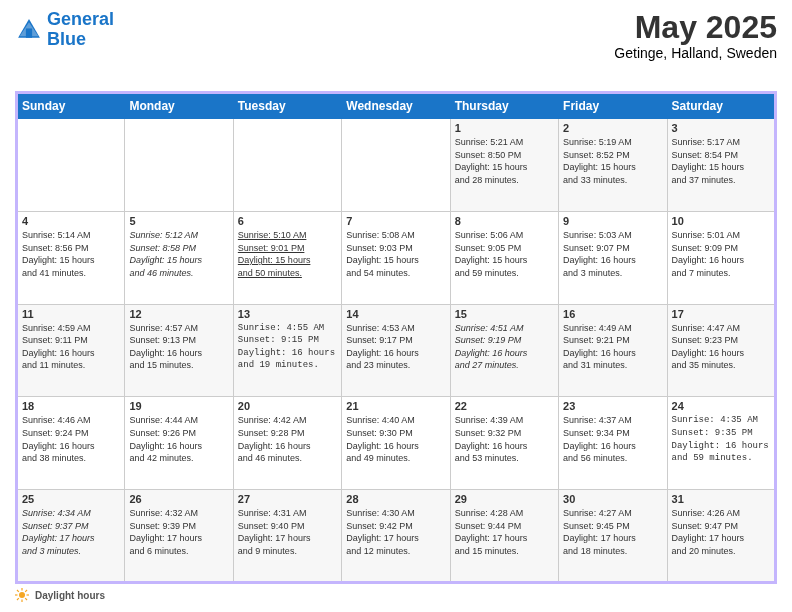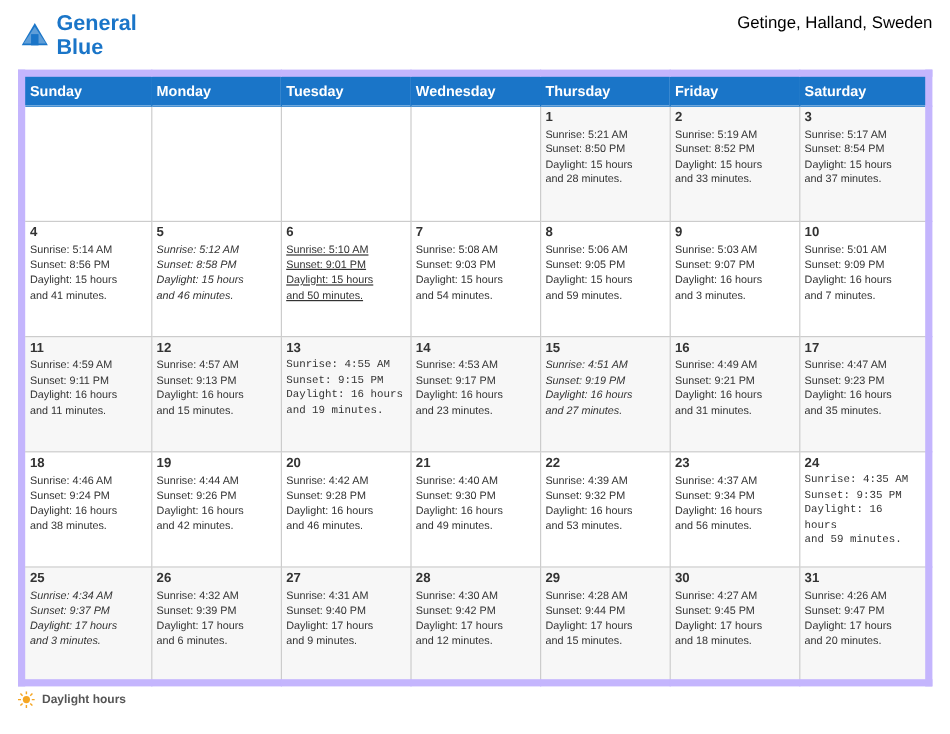--- a/index.html
+++ b/index.html
@@ -6,21 +6,21 @@
     body {
       font-family: Arial, sans-serif;
       background: #fff;
       width: 792px;
       height: 612px;
       overflow: hidden;
     }
     .page {
       width: 792px;
       height: 612px;
-      padding: 10px 15px 22px 15px;
+      padding: 10px 15px 10px 15px;
       display: flex;
       flex-direction: column;
     }
     .header {
       display: flex;
       justify-content: space-between;
       align-items: flex-start;
       margin-bottom: 8px;
     }
     .logo {
@@ -48,25 +48,26 @@
       font-size: 32px;
       font-weight: bold;
       color: #333;
       line-height: 1.1;
     }
     .subtitle {
       font-size: 14px;
       color: #000000;
     }
     .calendar {
-      border: 6px solid #c4b5fd;
+      border: 3px solid #c4b5fd;
       border-collapse: collapse;
       width: 100%;
       flex: 1;
       table-layout: fixed;
+      margin-top: 22px;
     }
     .calendar th {
       background-color: #1a75c8;
       color: #fff;
       font-size: 12px;
       font-weight: bold;
       padding: 5px 4px;
       text-align: left;
       border: 1px solid #1a75c8;
     }
@@ -129,20 +130,21 @@
         <polygon points="18,4 32,28 4,28" fill="#1a75c8"></polygon>
         <polygon points="18,8 30,26 6,26" fill="#fff" opacity="0.3"></polygon>
         <rect x="14" y="16" width="8" height="12" fill="#1a75c8"></rect>
       </svg>
       <div class="logo-text">
         <div><span>General</span></div>
         <div><span style="color:#1a75c8">Blue</span></div>
       </div>
     </div>
     <div class="title-block">
+      <div class="main-title">May 2025</div>
       <div class="subtitle">Getinge, Halland, Sweden</div>
     </div>
   </div>
 
   <table class="calendar">
     <thead>
       <tr>
       <th>Sunday</th>
           <th>Monday</th>
           <th>Tuesday</th>

